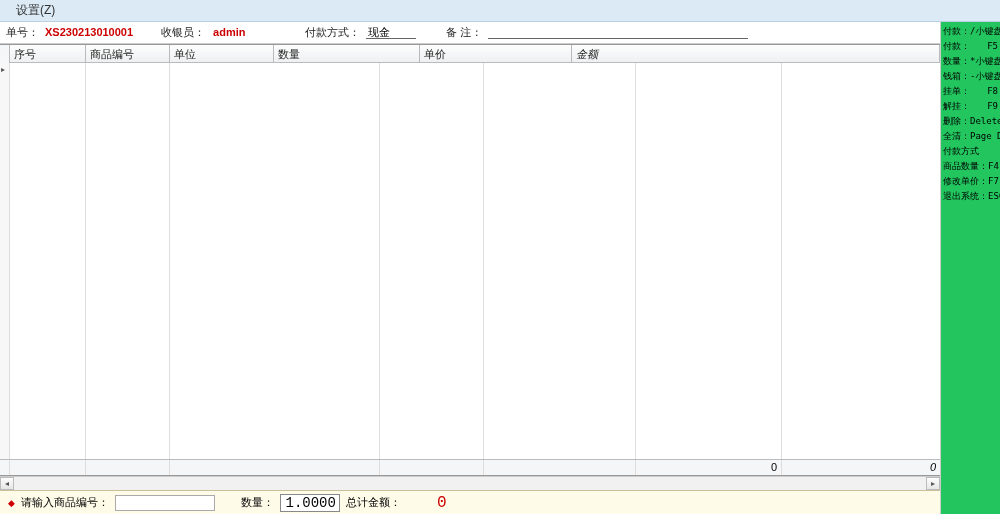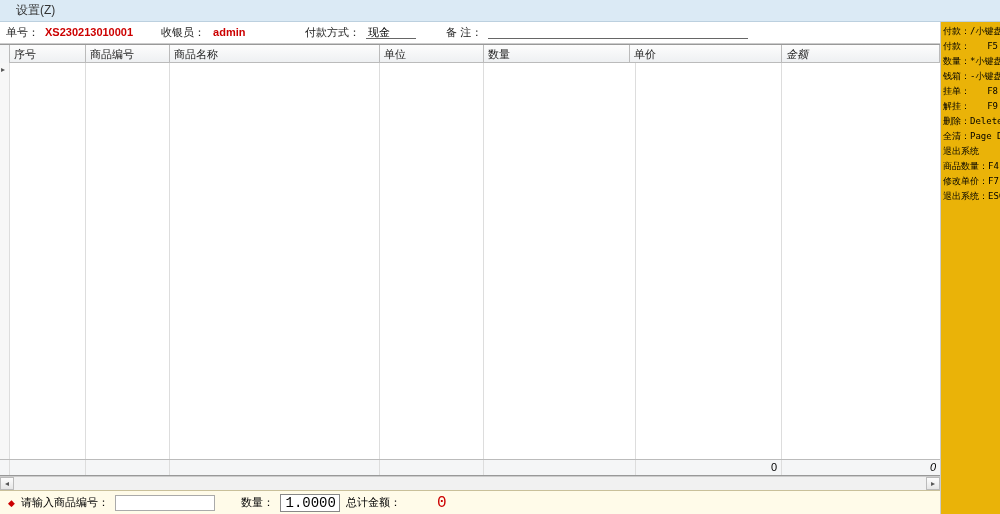--- a/index.html
+++ b/index.html
@@ -26,21 +26,21 @@
     min-height: 0;
   }
   .main-col {
     flex: 1;
     display: flex;
     flex-direction: column;
     min-width: 0;
   }
   .side-col {
     width: 60px;
-    background: #eab308;
+    background: #22c55e;
     border-left: 1px solid #ccc;
     font-size: 9px;
     padding: 2px 2px;
   }
   .side-row { display: flex; justify-content: space-between; padding: 1px 0; line-height: 13px; }
   .side-row .k { white-space: nowrap; }
   .side-row .v { font-family: "SimSun", monospace; white-space: nowrap; }
   .header-form {
     background: #fff;
     border-bottom: 1px solid #ccc;
@@ -197,21 +197,20 @@
         <span class="hf-label">备  注：</span>
         <span class="hf-underline" style="min-width:260px"></span>
       </div>
     </div>
 
     <div class="table-wrap">
       <div class="thead">
         <div class="rownum-col"></div>
         <div class="th w1">序号</div>
         <div class="th w2">商品编号</div>
-        <div class="th w3">商品名称</div>
         <div class="th w4">单位</div>
         <div class="th w6">数量</div>
         <div class="th w5">单价</div>
         <div class="th w7">金额</div>
       </div>
       <div class="tbody">
         <div class="gutter">
           <span class="arrow">▸</span>
         </div>
         <div class="cols">
@@ -282,21 +281,21 @@
       </div>
       <div class="side-row">
         <span class="k">删除：</span>
         <span class="v">Delete</span>
       </div>
       <div class="side-row">
         <span class="k">全清：</span>
         <span class="v">Page Down</span>
       </div>
       <div class="side-row">
-        <span class="k">退出系统</span>
+        <span class="k">付款方式</span>
         <span class="v"></span>
       </div>
       <div class="side-row">
         <span class="k">商品数量：</span>
         <span class="v">F4</span>
       </div>
       <div class="side-row">
         <span class="k">修改单价：</span>
         <span class="v">F7</span>
       </div>

